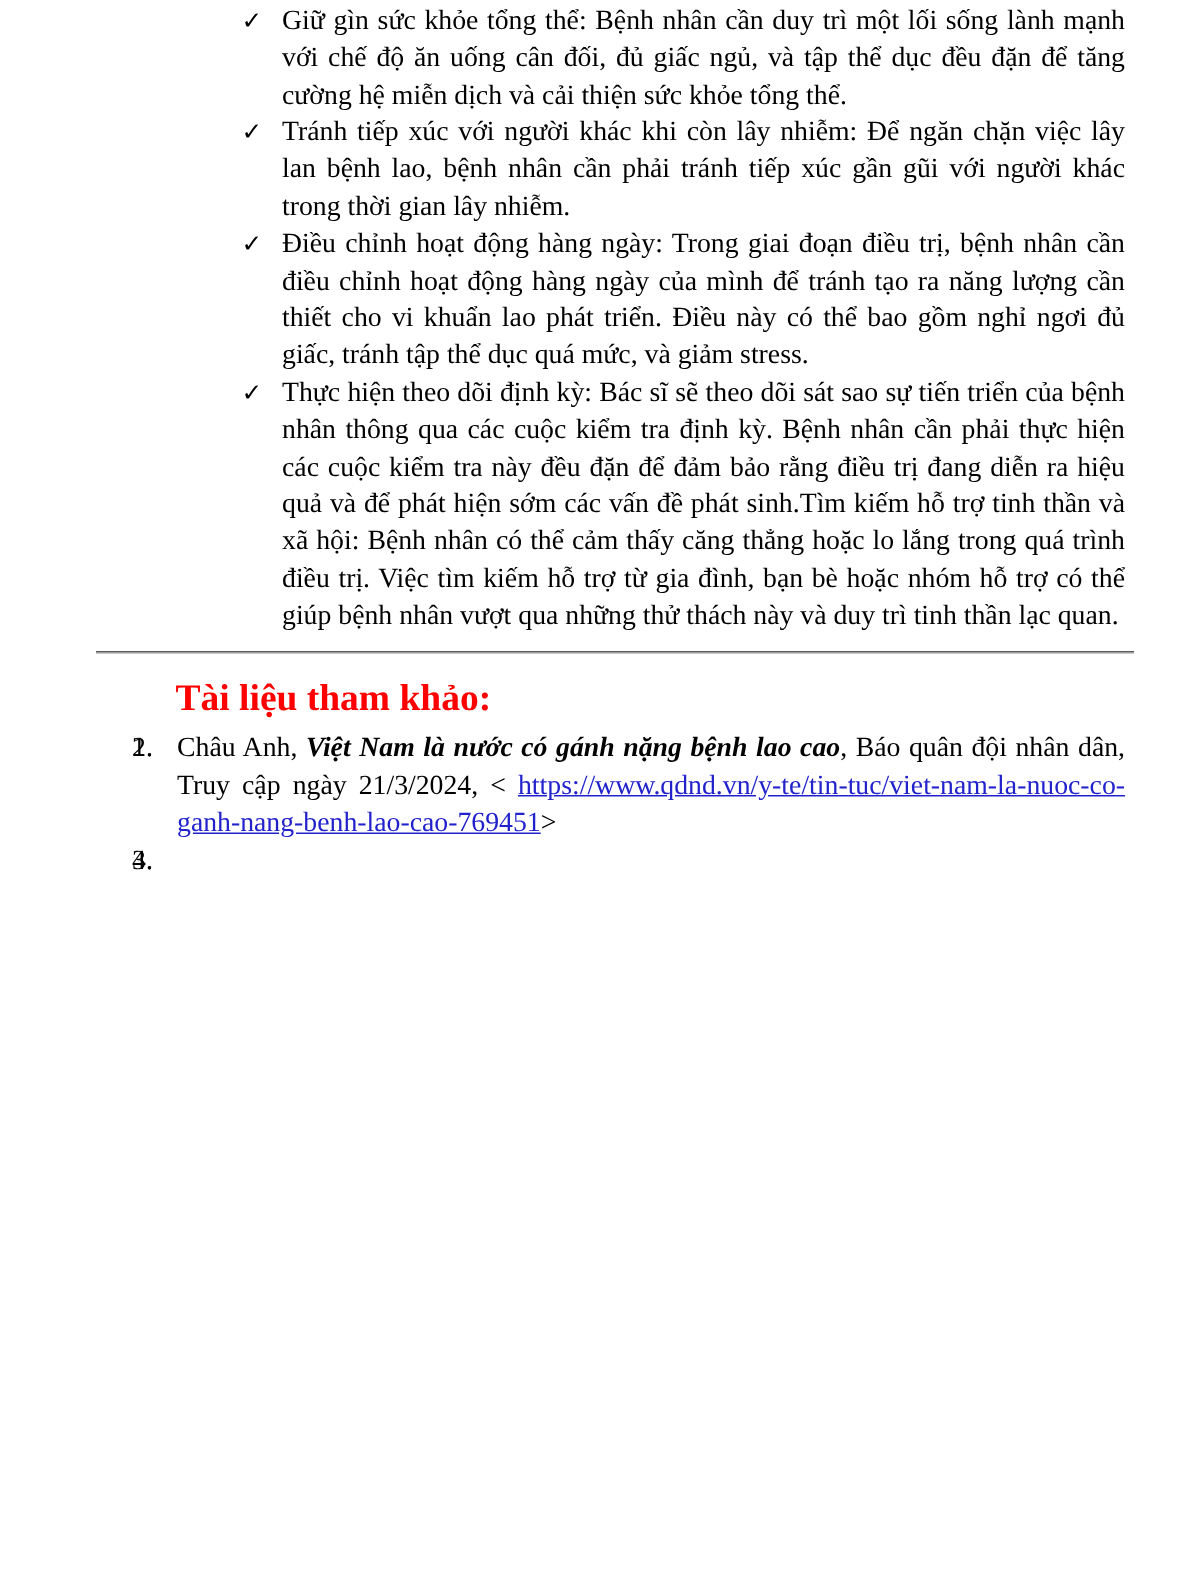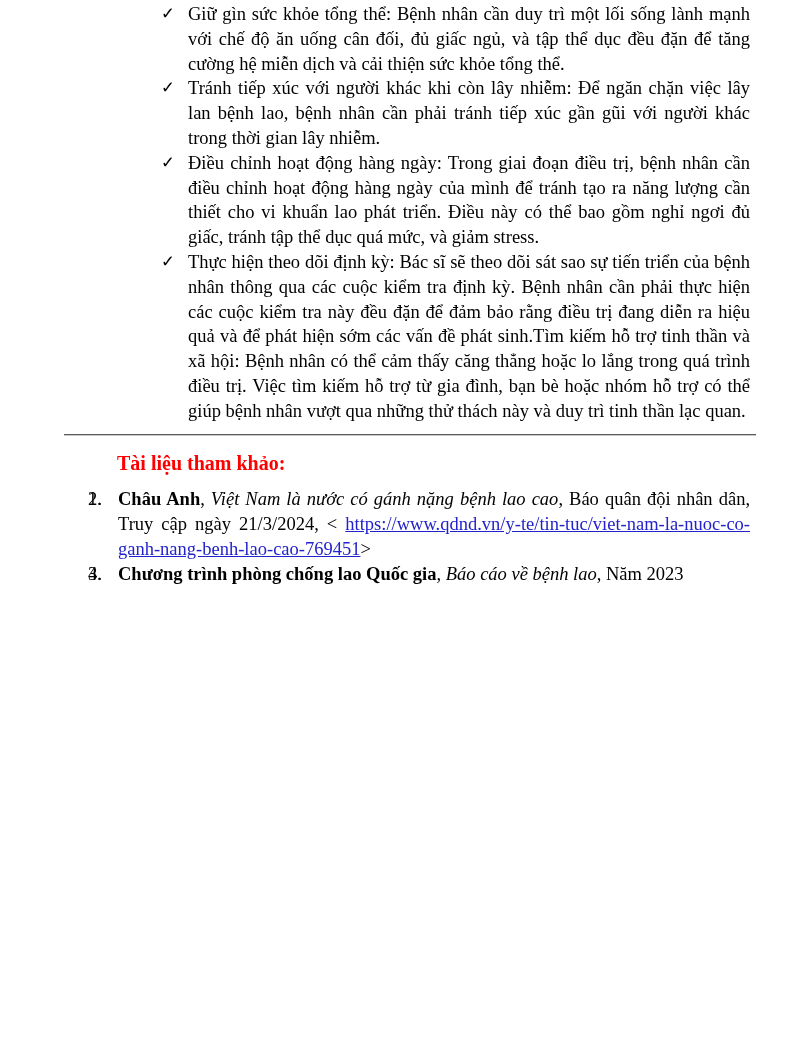--- a/index.html
+++ b/index.html
@@ -35,39 +35,39 @@
   .separator {
     position:absolute; top:434px; left:64px; width:692px;
     height:2px;
     background:#8c8c8c;
     border-top:1px solid #5a5a5a;
     border-bottom:1px solid #c9c9c9;
   }
   
   .refs-heading {
     position:absolute; top:452px; left:117px;
-    font-size:20px; font-weight:bold;
+    font-size:25px; font-weight:bold;
     color:var(--heading-color, #ff0000);
   }
   
   .refs {
     position:absolute; top:487px; left:88px; width:662px;
     list-style:none;
     font-size:18.5px; line-height:24.9px;
   }
   .refs li {
     position:relative;
     padding-left:30px;
     text-align:justify;
   }
   .refs .num {
     position:absolute; left:0; top:0;
   }
-  .b { font-weight:bold;margin-top:12px; }
-  .i { font-style:italic; }
+  .b { font-weight:normal;margin-top:12px; }
+  .i { font-style:italic;font-weight:bold; }
   a.link {
     color:var(--link-color, #2222cc);
     text-decoration:underline;
     overflow-wrap:break-word;
   }
 </style>
 </head>
 <body>
 
 <div class="page">
@@ -101,17 +101,16 @@
     </li>
     <li>
       <span class="num">2.</span>
       <span><span class="b">Châu Anh</span><span>, </span><span class="i">Việt Nam là  nước có gánh nặng bệnh lao cao</span><span>, Báo quân đội nhân dân, Truy cập ngày 21/3/2024, &lt; </span><a class="link" href="#">https://www.qdnd.vn/y-te/tin-tuc/viet-nam-la-nuoc-co-ganh-nang-benh-lao-cao-769451</a><span>&gt;</span></span>
     </li>
     <li>
       <span class="num">3.</span>
     </li>
     <li>
       <span class="num">4.</span>
-      <span><span class="b">Chương trình phòng chống lao Quốc gia</span><span>, </span><span class="i">Báo cáo về bệnh lao</span><span>, Năm 2023</span></span>
     </li>
   </ol>
 
 </div>
 
 </body></html>

